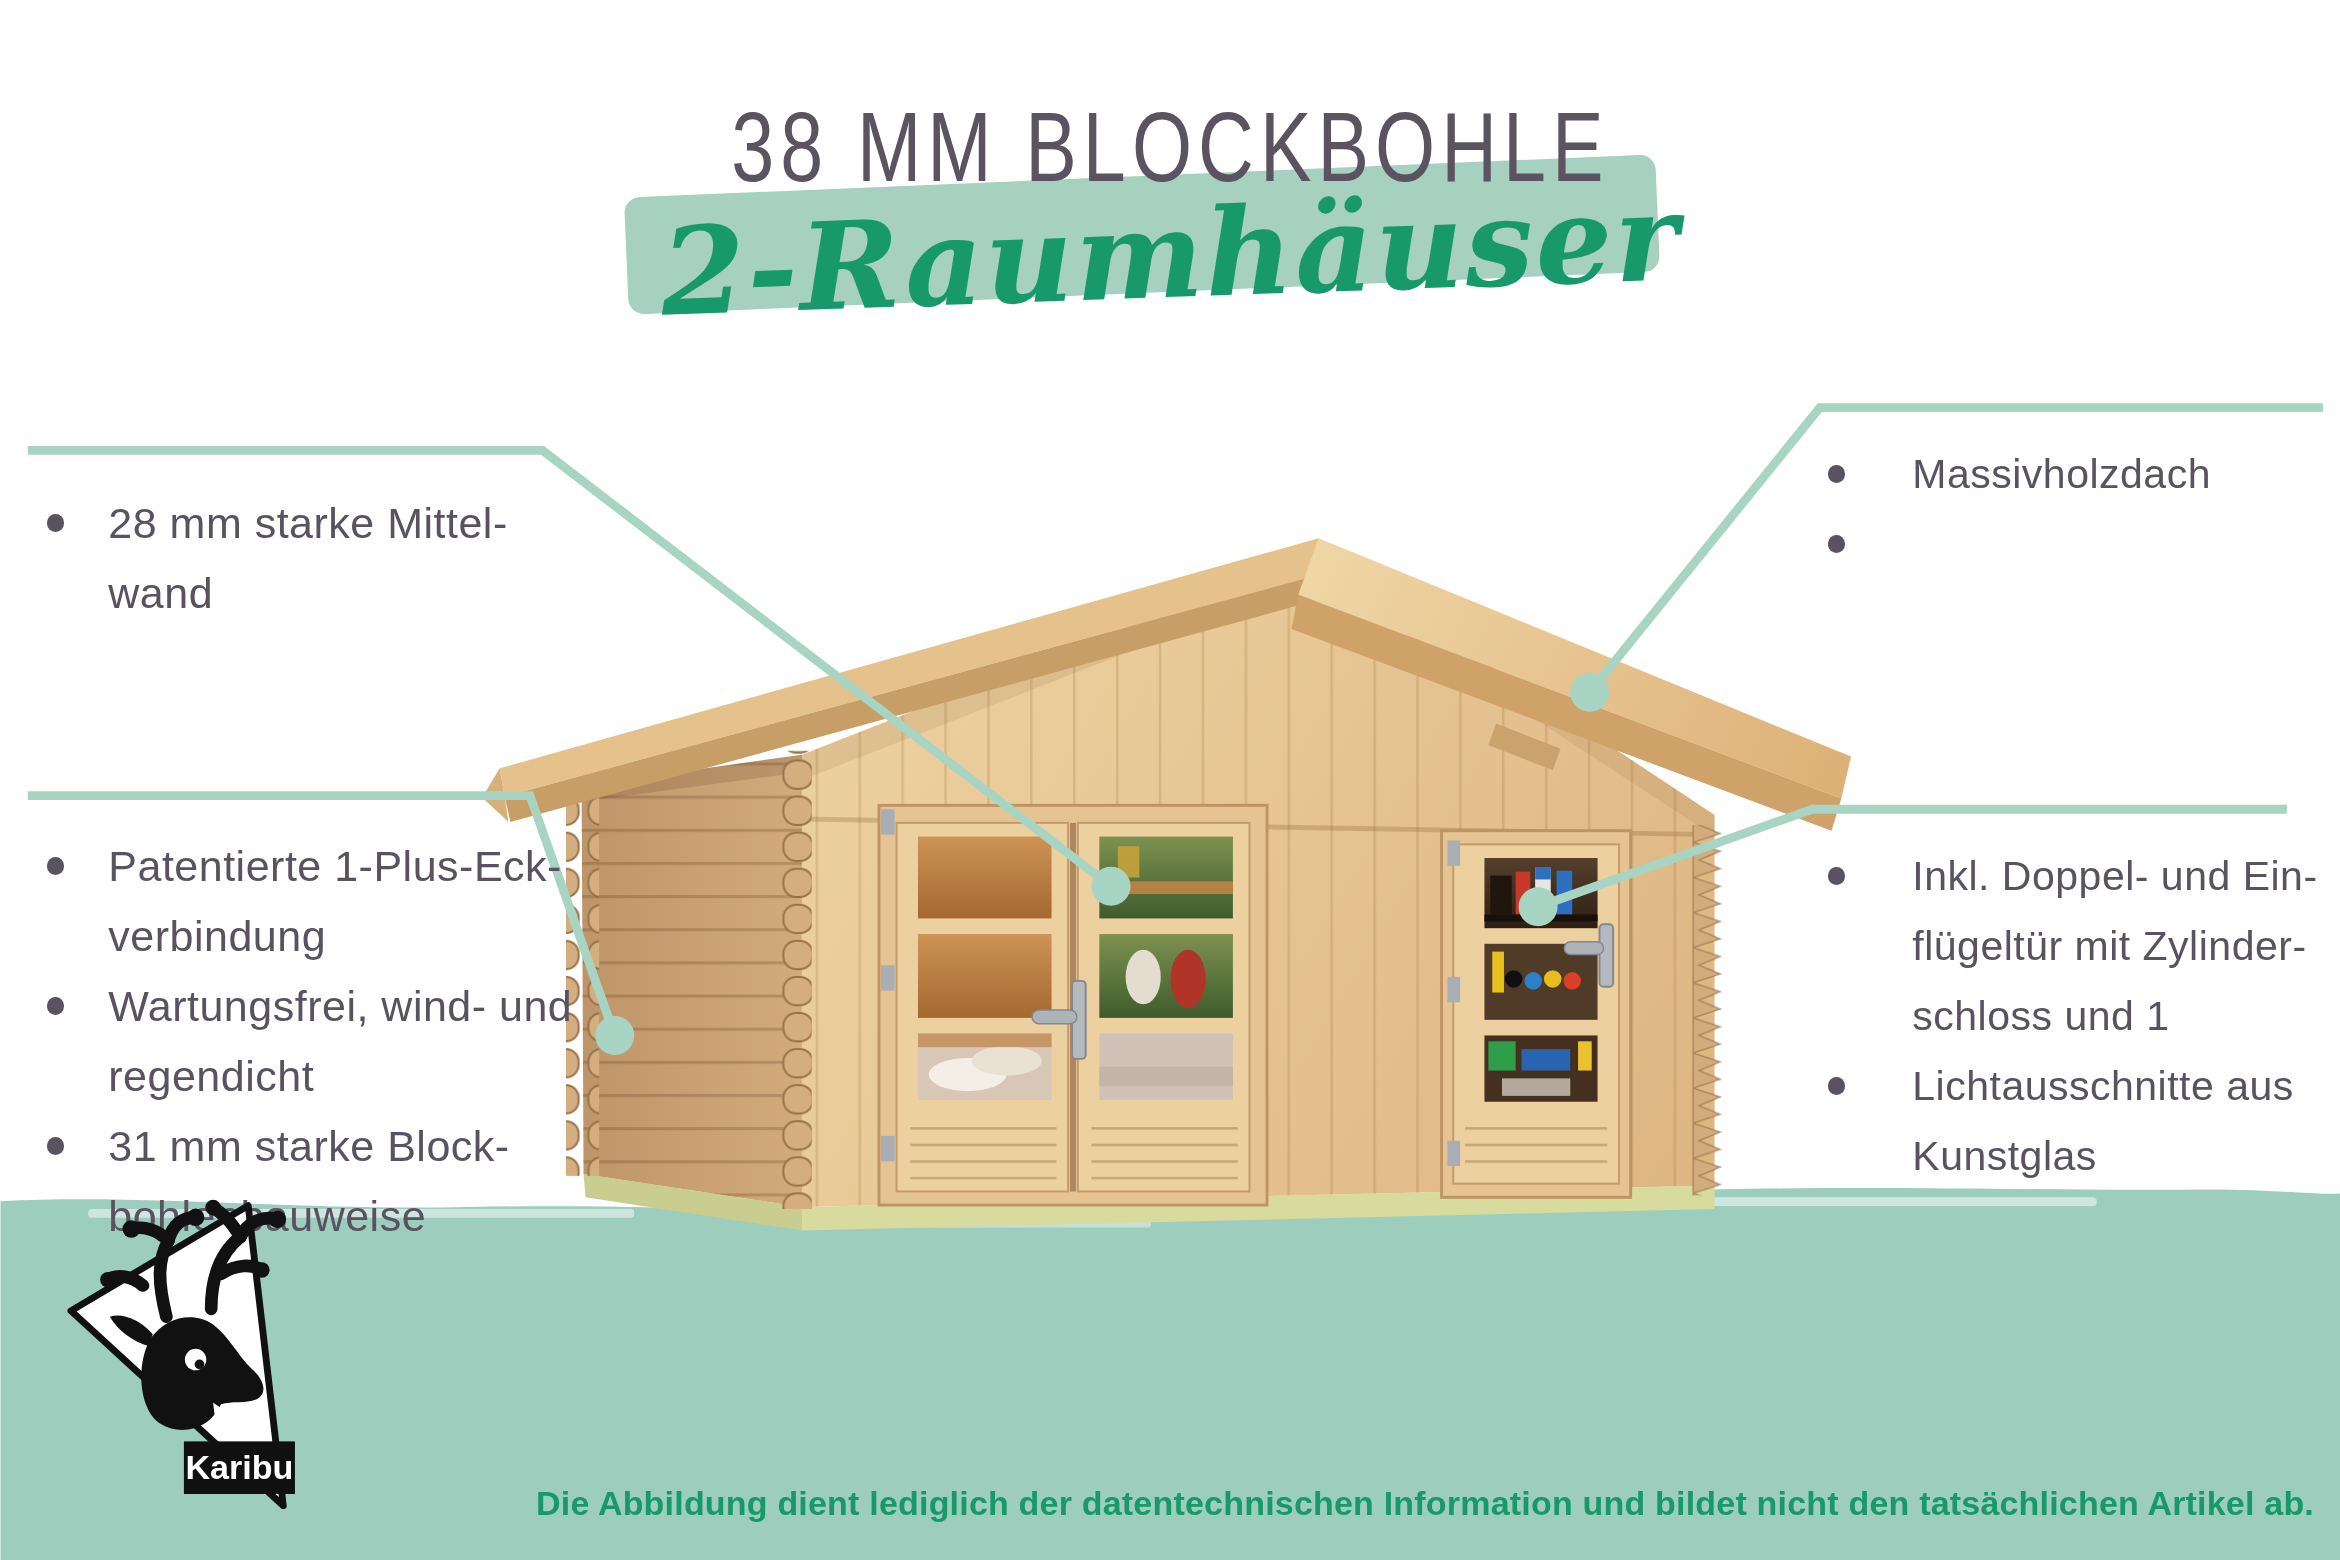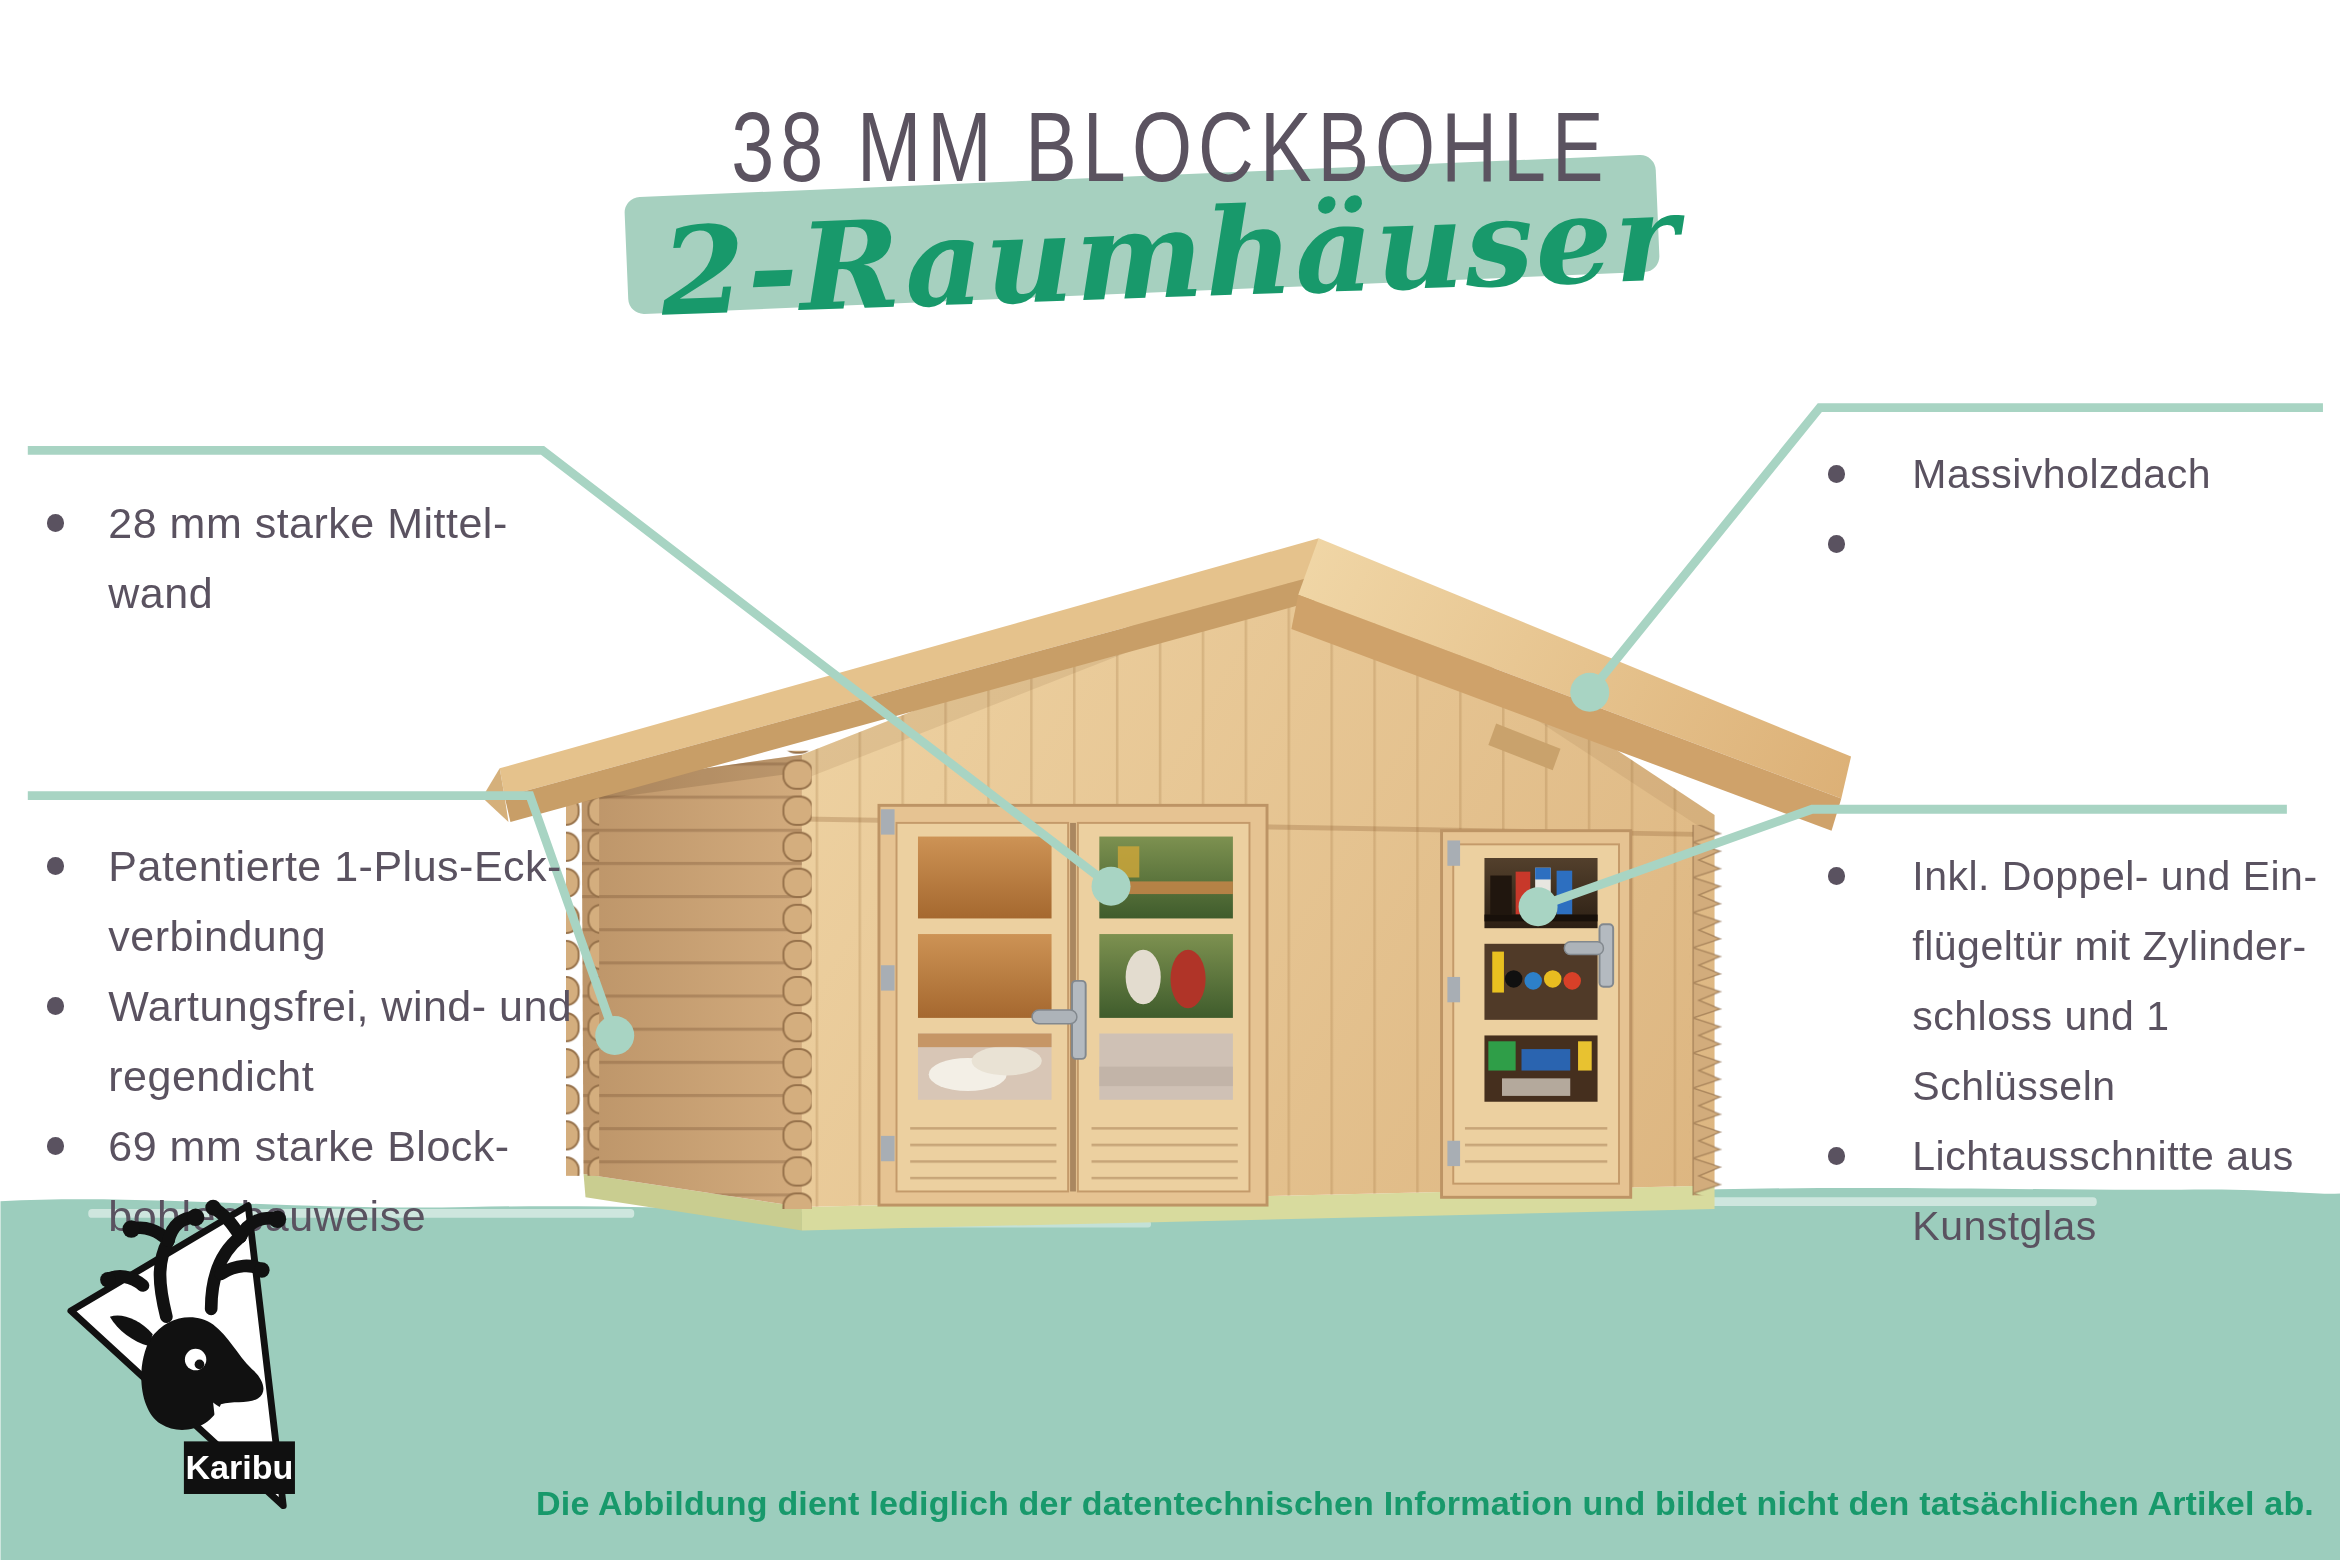--- a/index.html
+++ b/index.html
@@ -220,21 +220,21 @@
   <div class="item">
     <span class="bullet"></span>
     <div class="lines">
       <div class="ln">Wartungsfrei, wind- und</div>
       <div class="ln">regendicht</div>
     </div>
   </div>
   <div class="item">
     <span class="bullet"></span>
     <div class="lines">
-      <div class="ln">69 mm starke Block-</div>
+      <div class="ln">31 mm starke Block-</div>
       <div class="ln">bohlenbauweise</div>
     </div>
   </div>
 </div>
 
 <div class="callout right" style="left:1816px;top:439px;width:517px">
   <div class="item">
     <span class="bullet"></span>
     <div class="lines">
       <div class="ln">Massivholzdach</div>
@@ -245,21 +245,20 @@
   </div>
 </div>
 
 <div class="callout right" style="left:1816px;top:841px;width:517px">
   <div class="item">
     <span class="bullet"></span>
     <div class="lines">
       <div class="ln">Inkl. Doppel- und Ein-</div>
       <div class="ln">flügeltür mit Zylinder-</div>
       <div class="ln">schloss und 1</div>
-      <div class="ln">Schlüsseln</div>
     </div>
   </div>
   <div class="item">
     <span class="bullet"></span>
     <div class="lines">
       <div class="ln">Lichtausschnitte aus</div>
       <div class="ln">Kunstglas</div>
     </div>
   </div>
 </div>

